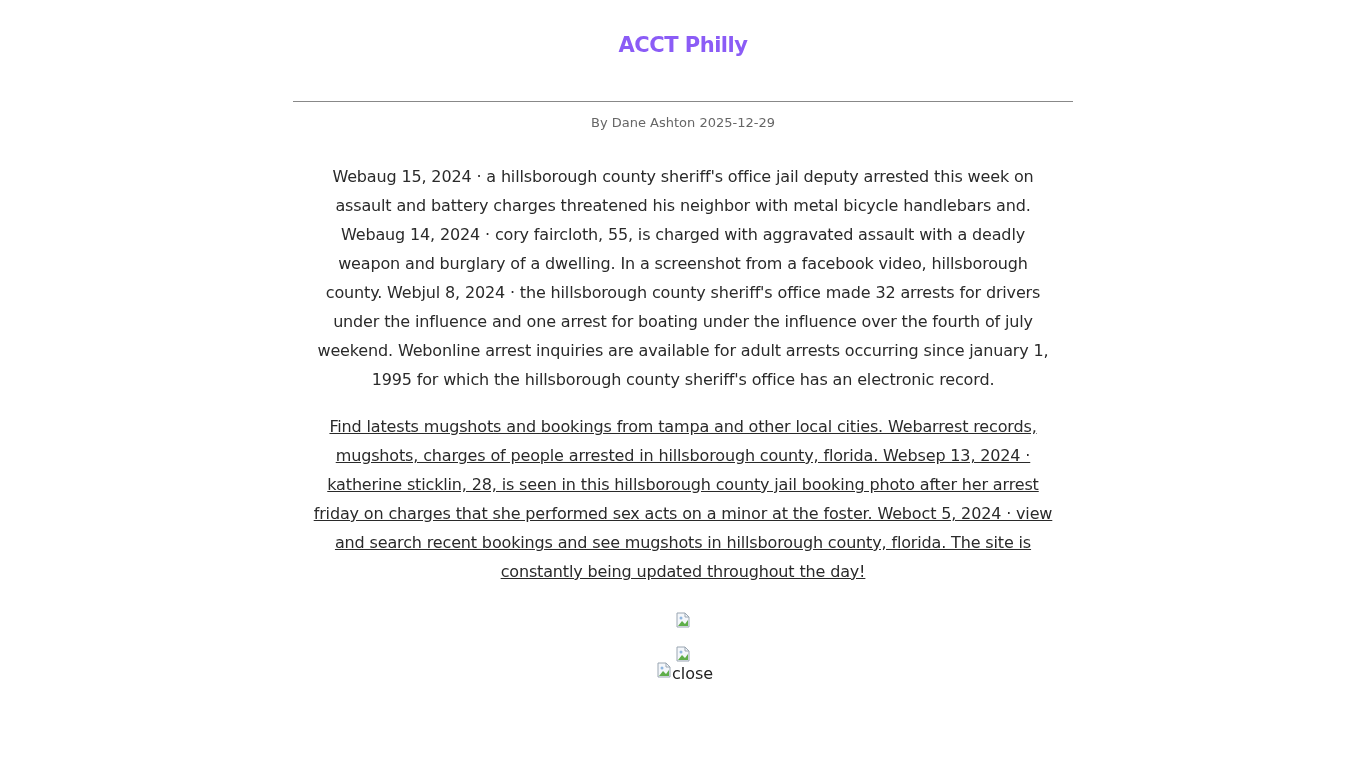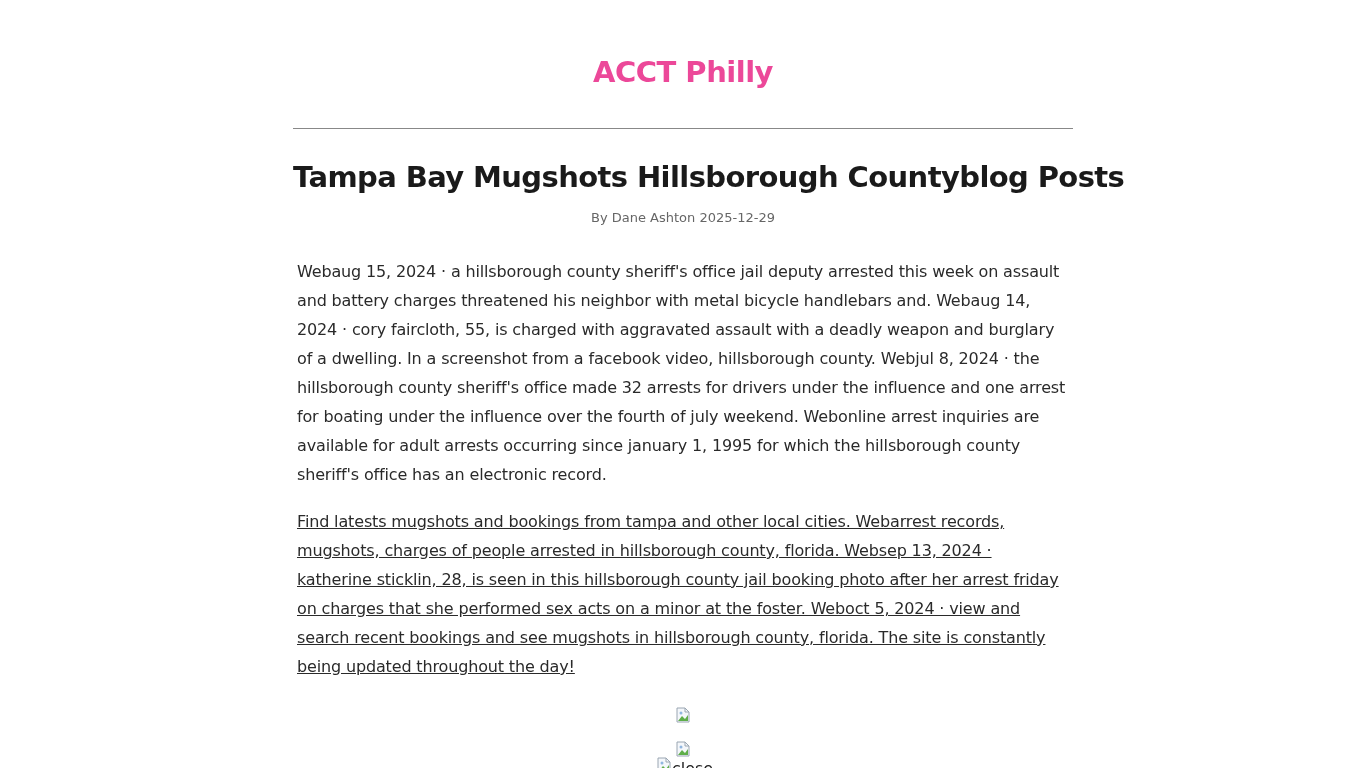--- a/index.html
+++ b/index.html
@@ -14,25 +14,25 @@
       font-family: "DejaVu Sans", "Liberation Sans", sans-serif;
       color: #222222;
     }
     .container {
       width: 780px;
       margin: 0 auto;
       position: relative;
     }
     .site-title {
       text-align: center;
-      font-size: 29px;
+      font-size: 21px;
       font-weight: bold;
-      color: #ec4899;
+      color: #8b5cf6;
       margin: 0;
-      padding-top: 54px;
+      padding-top: 27px;
       height: 40px;
       line-height: 36px;
       letter-spacing: -0.5px;
     }
     .divider {
       border: none;
       border-top: 1px solid #888888;
       margin: 34px 0 0 0;
       height: 0;
     }
@@ -50,22 +50,23 @@
       text-align: center;
       font-size: 13px;
       color: #666666;
       margin-top: 12px;
       line-height: 18px;
     }
     .article p {
       font-size: 16px;
       line-height: 29px;
       color: #2a2a2a;
-      margin: 4px;
+      margin: 16px;
       letter-spacing: -0.15px;
+      text-align: center;
     }
     .article p.first {
       margin-top: 30px;
     }
     .article p.second {
       margin-top: 18px;
       text-decoration: underline;
     }
     .images {
       position: relative;
@@ -94,21 +95,20 @@
       margin-top: 2px;
     }
   </style>
 </head>
 <body>
 
 <div class="container">
   <h1 class="site-title">ACCT Philly</h1>
   <hr class="divider">
 
-  <h2 class="post-title">Tampa Bay Mugshots Hillsborough Countyblog Posts</h2>
   <div class="byline">By Dane Ashton 2025-12-29</div>
 
   <div class="article">
     <p class="first">Webaug 15, 2024 · a hillsborough county sheriff's office jail deputy arrested this week on assault and battery charges threatened his neighbor with metal bicycle handlebars and. Webaug 14, 2024 · cory faircloth, 55, is charged with aggravated assault with a deadly weapon and burglary of a dwelling. In a screenshot from a facebook video, hillsborough county. Webjul 8, 2024 · the hillsborough county sheriff's office made 32 arrests for drivers under the influence and one arrest for boating under the influence over the fourth of july weekend. Webonline arrest inquiries are available for adult arrests occurring since january 1, 1995 for which the hillsborough county sheriff's office has an electronic record.</p>
     <p class="second">Find latests mugshots and bookings from tampa and other local cities. Webarrest records, mugshots, charges of people arrested in hillsborough county, florida. Websep 13, 2024 · katherine sticklin, 28, is seen in this hillsborough county jail booking photo after her arrest friday on charges that she performed sex acts on a minor at the foster. Weboct 5, 2024 · view and search recent bookings and see mugshots in hillsborough county, florida. The site is constantly being updated throughout the day!</p>
   </div>
 
   <div class="images">
     <span class="broken-img" style="left:382px; top:4px;">
       <svg width="16" height="16" viewBox="0 0 16 16">

